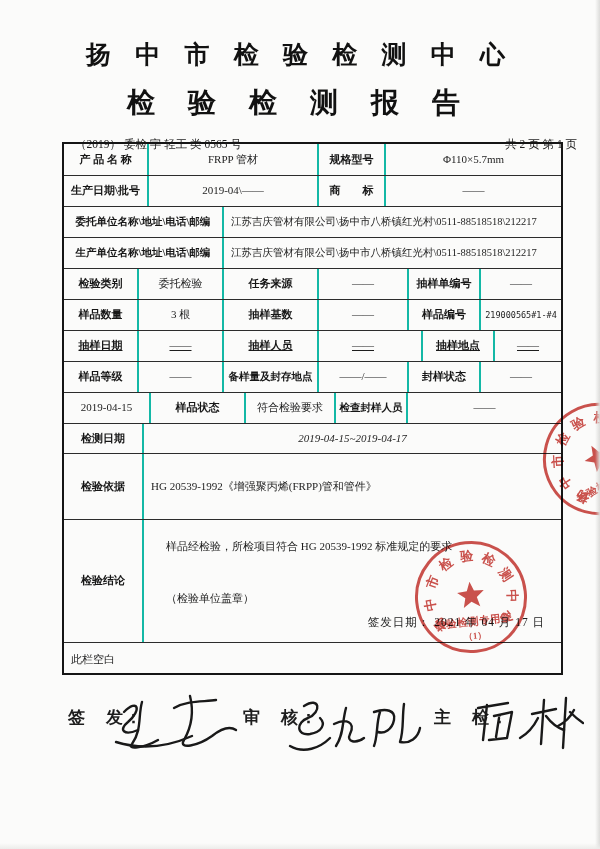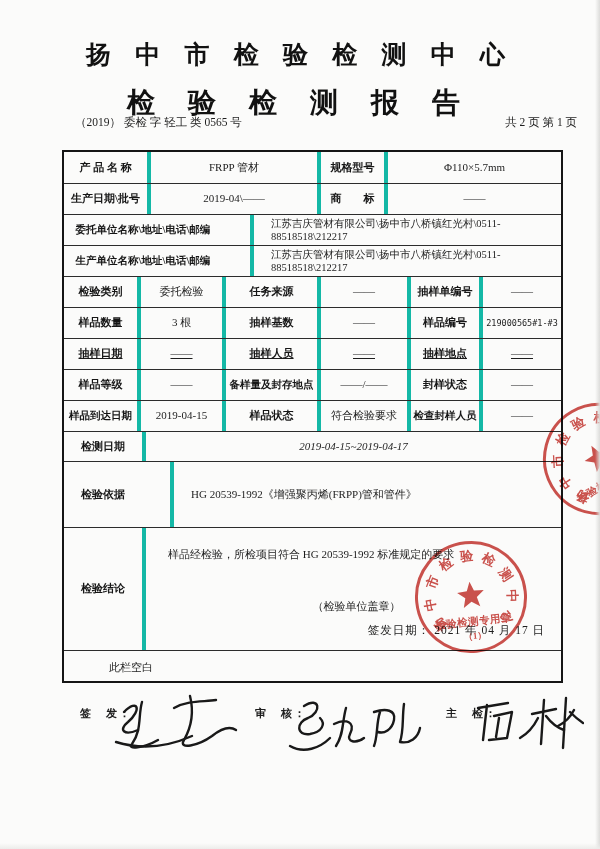--- a/index.html
+++ b/index.html
@@ -12,61 +12,61 @@
   .page{position:absolute;inset:0;overflow:hidden;}
   
   .org-title{
     position:absolute;top:38px;left:0;right:0;text-align:center;
     font-size:25px;font-weight:bold;letter-spacing:9px;color:#111;
   }
   .report-title{
     position:absolute;top:84px;left:0;right:0;text-align:center;
     font-size:28px;font-weight:bold;letter-spacing:13px;color:#111;
   }
-  .doc-line{position:absolute;top:115px;left:75px;right:23px;display:flex;justify-content:space-between;font-size:11.5px;}
+  .doc-line{position:absolute;top:137px;left:75px;right:23px;display:flex;justify-content:space-between;font-size:11.5px;}
   
   #report-table{
-    position:absolute;left:62px;top:150px;width:501px;height:533px;
+    position:absolute;left:62px;top:142px;width:501px;height:533px;
     border:2.4px solid #151515;box-sizing:border-box;background:transparent;
   }
   .trow{display:flex;border-top:1px solid #2c2c2c;box-sizing:border-box;}
   .trow:first-child{border-top:none;}
   .tcell{
-    border-left:4px solid #14b8a6;box-sizing:border-box;
+    border-left:2px solid #14b8a6;box-sizing:border-box;
     display:flex;align-items:center;justify-content:center;
     font-size:11px;line-height:1.25;text-align:center;overflow:hidden;
   }
   .tcell:first-child{border-left:none;}
   .tcell.label{font-weight:bold;color:#161616;}
   .tcell.small{font-size:8.5px;font-family:"DejaVu Sans Mono","Liberation Mono",monospace;}
-  .tcell.a-left{justify-content:flex-start;text-align:left;padding-left:17px;margin-left:28px;}
+  .tcell.a-left{justify-content:flex-start;text-align:center;padding-left:7px;}
   .tcell.fs10{font-size:10.5px;}
   .tcell.conc{flex-direction:column;align-items:stretch;justify-content:flex-start;padding:20px 14px 6px 22px;}
   .conc-text{font-size:11px;text-align:left;}
-  .conc-note{margin-top:38px;text-align:center;font-size:11px;padding-right:2px;}
+  .conc-note{margin-top:38px;text-align:left;font-size:11px;padding-right:2px;}
   .conc-date{margin-top:9px;text-align:right;font-size:11.5px;padding-right:2px;letter-spacing:1px;}
   
   .stamp{
     position:absolute;width:112px;height:112px;border-radius:50%;
     color:#c5352f;opacity:.86;mix-blend-mode:multiply;pointer-events:none;
   }
   .stamp-ring{position:absolute;inset:0;border:3.4px solid #c5352f;border-radius:50%;box-sizing:border-box;}
   .stamp-arc{position:absolute;inset:0;}
   .stamp-arc span{
     position:absolute;left:50%;top:50%;font-size:13px;font-weight:bold;
     transform-origin:center;white-space:pre;
   }
   .stamp-star{position:absolute;left:50%;top:50%;transform:translate(-50%,-54%);}
   .stamp-line1{position:absolute;top:74px;left:0;right:0;text-align:center;font-size:10.5px;font-weight:bold;letter-spacing:.5px;}
   .stamp-line2{position:absolute;top:89px;left:0;right:0;text-align:center;font-size:9px;font-weight:bold;}
   #stamp-main{left:415px;top:541px;transform:rotate(-6deg);}
   #stamp-edge{left:543px;top:403px;transform:rotate(-30deg);}
   
   .footer{position:absolute;left:0;top:690px;width:600px;height:80px;}
-  .sig-label{position:absolute;font-size:11px;font-weight:bold;letter-spacing:2px;top:16px;margin-left:12px;}
+  .sig-label{position:absolute;font-size:17px;font-weight:bold;letter-spacing:2px;top:16px;}
   #lbl-issue{left:68px;}
   #lbl-review{left:243px;}
   #lbl-chief{left:434px;}
   .sig{position:absolute;top:0;}
   .sig path{fill:none;stroke:#191919;stroke-width:2.4;stroke-linecap:round;stroke-linejoin:round;}
   
   .edge-right{position:absolute;top:0;right:0;bottom:0;width:5px;background:linear-gradient(to left,#dcdcda,rgba(220,220,218,0));}
   .edge-bottom{position:absolute;left:0;right:0;bottom:0;height:6px;background:linear-gradient(to top,#ececea,rgba(236,236,234,0));}
 </style>
 </head>
@@ -110,40 +110,39 @@
         <div class="tcell value" style="width: 90px;">——</div>
         <div class="tcell label" style="width: 72px;">抽样单编号</div>
         <div class="tcell value" style="flex: 1 1 0%;">——</div>
       </div>
       <div class="trow" style="height: 31px;">
         <div class="tcell label" style="width: 73px;">样品数量</div>
         <div class="tcell value" style="width: 85px;">3 根</div>
         <div class="tcell label" style="width: 95px;">抽样基数</div>
         <div class="tcell value" style="width: 90px;">——</div>
         <div class="tcell label" style="width: 72px;">样品编号</div>
-        <div class="tcell value small" style="flex: 1 1 0%;">219000565#1-#3</div>
+        <div class="tcell value small" style="flex: 1 1 0%;">219000565#1-#4</div>
       </div>
       <div class="trow" style="height: 31px; text-decoration: underline;">
         <div class="tcell label" style="width: 73px;">抽样日期</div>
         <div class="tcell value" style="width: 85px;">——</div>
         <div class="tcell label" style="width: 95px;">抽样人员</div>
         <div class="tcell value" style="width: 90px;">——</div>
-        <div class="tcell label" style="width: 72px;">抽样地点</div>
+        <div class="tcell label" style="width: 72px; margin-left: 14px;">抽样地点</div>
         <div class="tcell value" style="flex: 1 1 0%;">——</div>
       </div>
       <div class="trow" style="height: 31px;">
         <div class="tcell label" style="width: 73px;">样品等级</div>
         <div class="tcell value" style="width: 85px;">——</div>
         <div class="tcell label fs10" style="width: 95px;">备样量及封存地点</div>
         <div class="tcell value" style="width: 90px;">——/——</div>
         <div class="tcell label" style="width: 72px;">封样状态</div>
         <div class="tcell value" style="flex: 1 1 0%;">——</div>
       </div>
       <div class="trow" style="height: 31px;">
-        <div class="tcell label fs10" style="width: 73px;">样品到达日期</div>
         <div class="tcell value" style="width: 85px;">2019-04-15</div>
         <div class="tcell label" style="width: 95px;">样品状态</div>
         <div class="tcell value" style="width: 90px;">符合检验要求</div>
         <div class="tcell label fs10" style="width: 72px;">检查封样人员</div>
         <div class="tcell value" style="flex: 1 1 0%;">——</div>
       </div>
       <div class="trow" style="height: 30px;">
         <div class="tcell label" style="width: 78px;">检测日期</div>
         <div class="tcell value" style="flex: 1 1 0%; font-style: italic;">2019-04-15~2019-04-17</div>
       </div>

